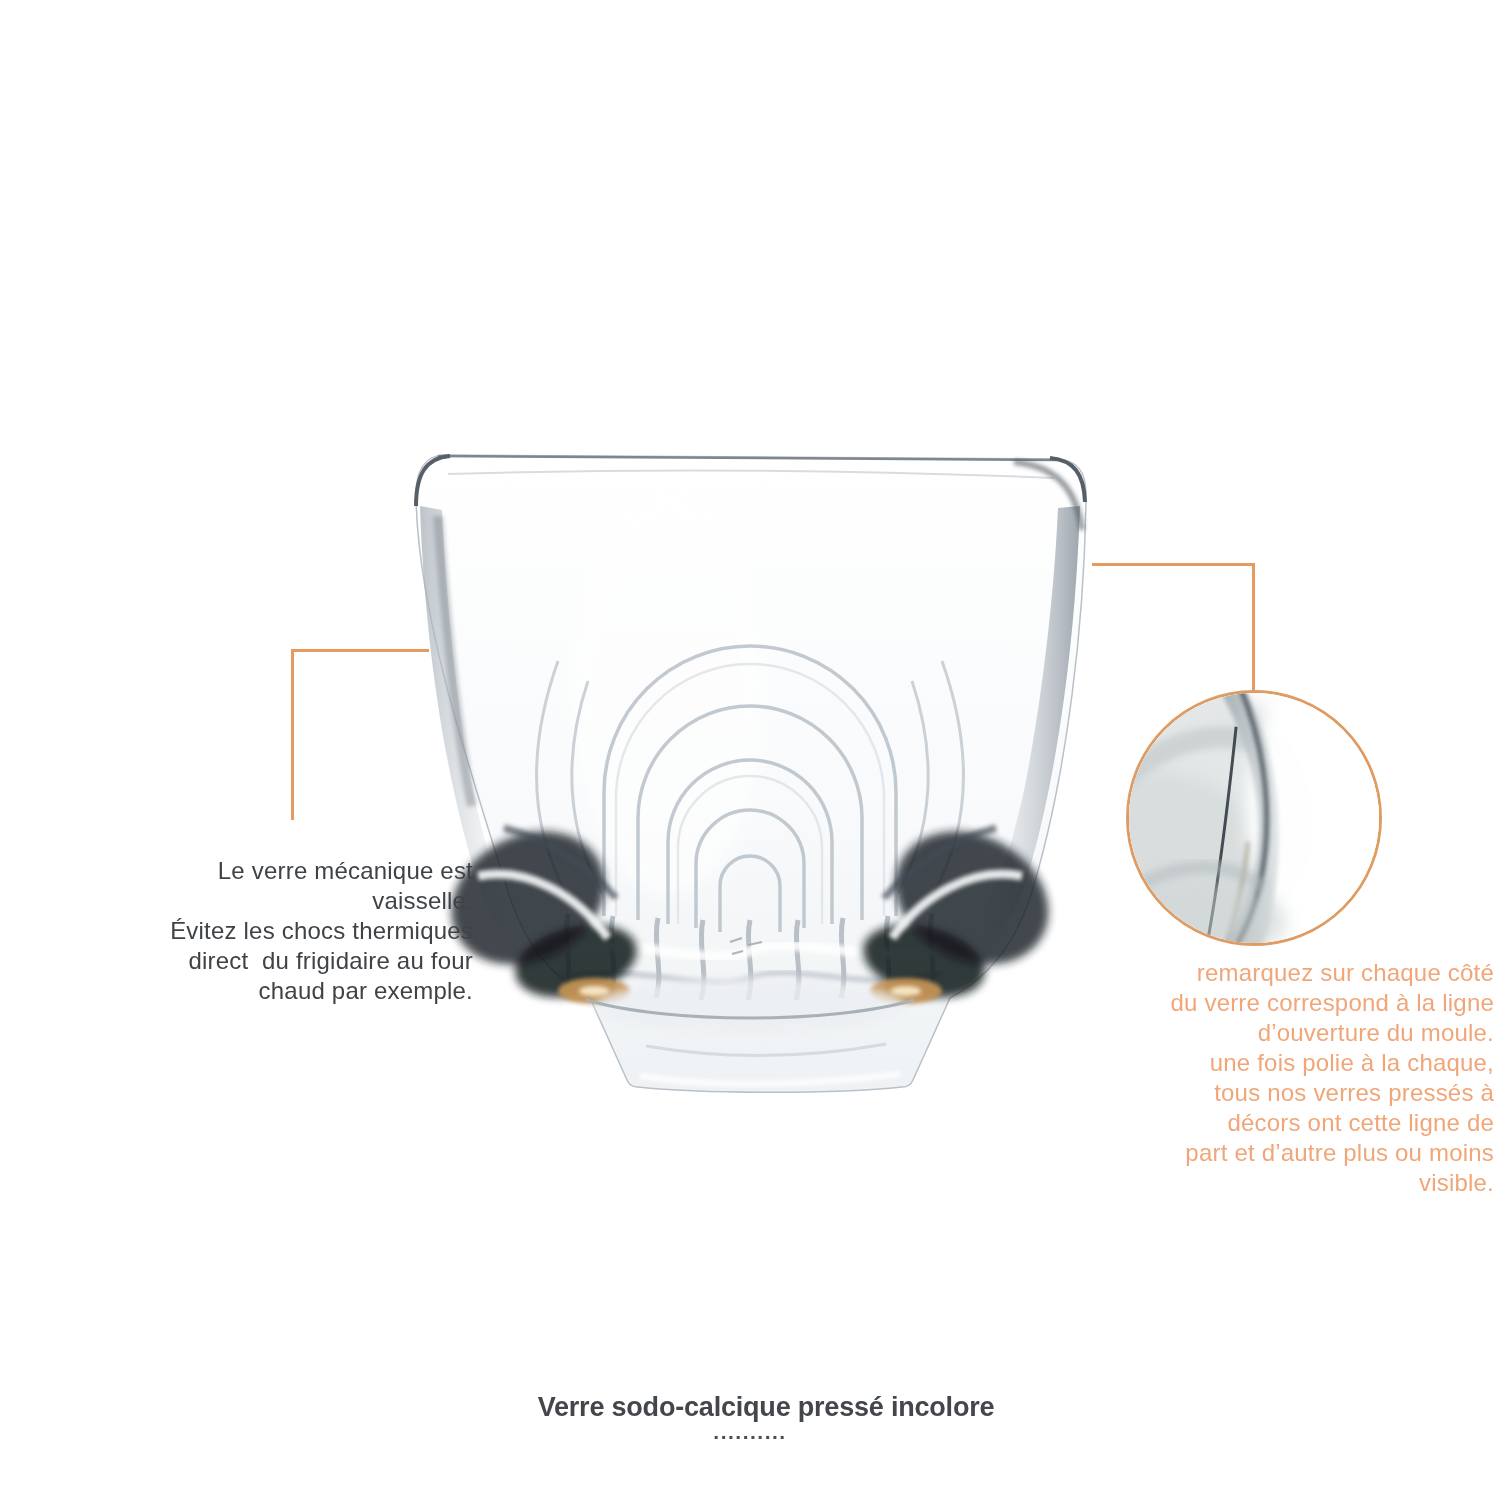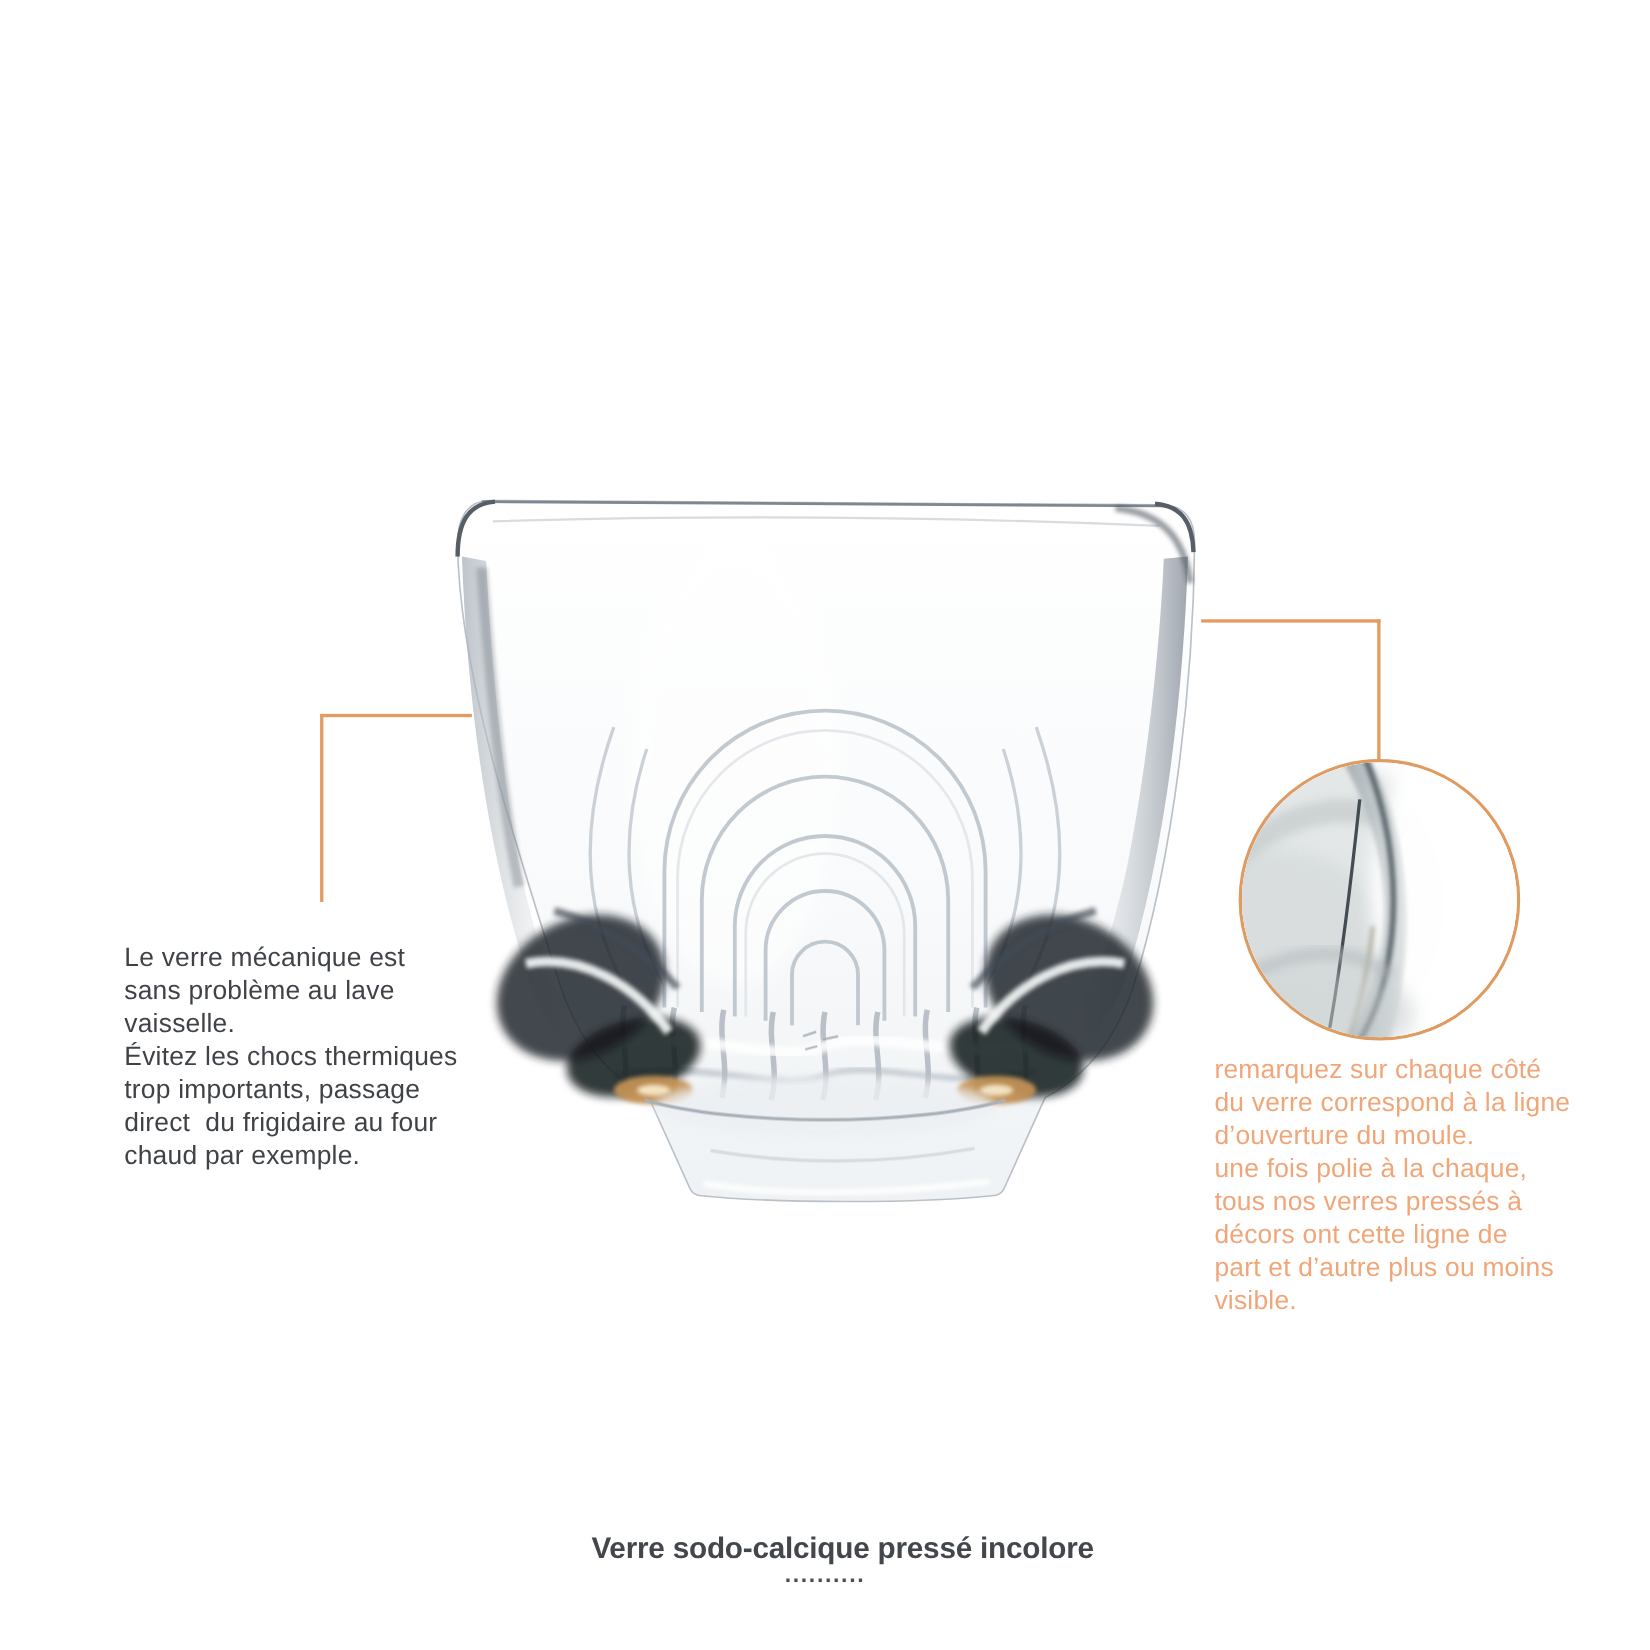--- a/index.html
+++ b/index.html
@@ -16,21 +16,21 @@
   .callout-right-h{left:1092px;top:563px;width:163px;height:3px;}
   .callout-right-v{left:1252px;top:563px;width:3px;height:129px;}
 
   .detail-circle{
     position:absolute;left:1126px;top:690px;width:250px;height:250px;
     border:3px solid #df9c62;border-radius:50%;background:#ffffff;overflow:hidden;
   }
   .detail-circle svg{display:block;width:100%;height:100%;}
 
   .note{position:absolute;font-size:24px;line-height:30px;letter-spacing:0.2px;}
-  .note span{display:block;white-space:pre-wrap;}
+  .note span{display:block;white-space:pre-wrap;text-align:right;}
   .note-left{left:113px;top:856px;width:360px;color:#3f4347;}
   .note-right{left:1104px;top:958px;width:390px;color:#f0a678;}
 
   .caption{
     position:absolute;left:16px;top:1392px;width:1500px;text-align:center;
     font-size:27px;font-weight:600;letter-spacing:-0.2px;color:#43474b;
   }
   .caption-dots{
     position:absolute;left:0;top:1420px;width:1500px;text-align:center;
     font-size:21px;font-weight:700;letter-spacing:1.5px;color:#4a4e52;
@@ -176,24 +176,22 @@
       <path d="M112,-6 C138,56 146,128 132,192 C126,220 116,242 106,258" fill="none" stroke="#4c565e" stroke-width="5" opacity="0.9" filter="url(#db2)"></path>
       <path d="M120,150 C116,190 108,224 98,252" fill="none" stroke="#8c8568" stroke-width="4" opacity="0.5" filter="url(#db2)"></path>
       <path d="M108,34 C100,110 92,180 80,246" fill="none" stroke="#333c44" stroke-width="3" opacity="0.9"></path>
       <path d="M6,196 C56,168 104,170 136,196" fill="none" stroke="#b4bcbe" stroke-width="14" opacity="0.55" filter="url(#db4)"></path>
       <ellipse cx="70" cy="230" rx="90" ry="40" fill="#cdd3d4" opacity="0.5" filter="url(#db8)"></ellipse>
     </svg>
   </div>
 
   <div class="note note-left">
     <span>Le verre mécanique est</span>
-    <span>sans problème au lave</span>
     <span>vaisselle.</span>
     <span>Évitez les chocs thermiques</span>
-    <span>trop importants, passage</span>
     <span>direct  du frigidaire au four</span>
     <span>chaud par exemple.</span>
   </div>
 
   <div class="note note-right">
     <span>remarquez sur chaque côté</span>
     <span>du verre correspond à la ligne</span>
     <span>d’ouverture du moule.</span>
     <span>une fois polie à la chaque,</span>
     <span>tous nos verres pressés à</span>

